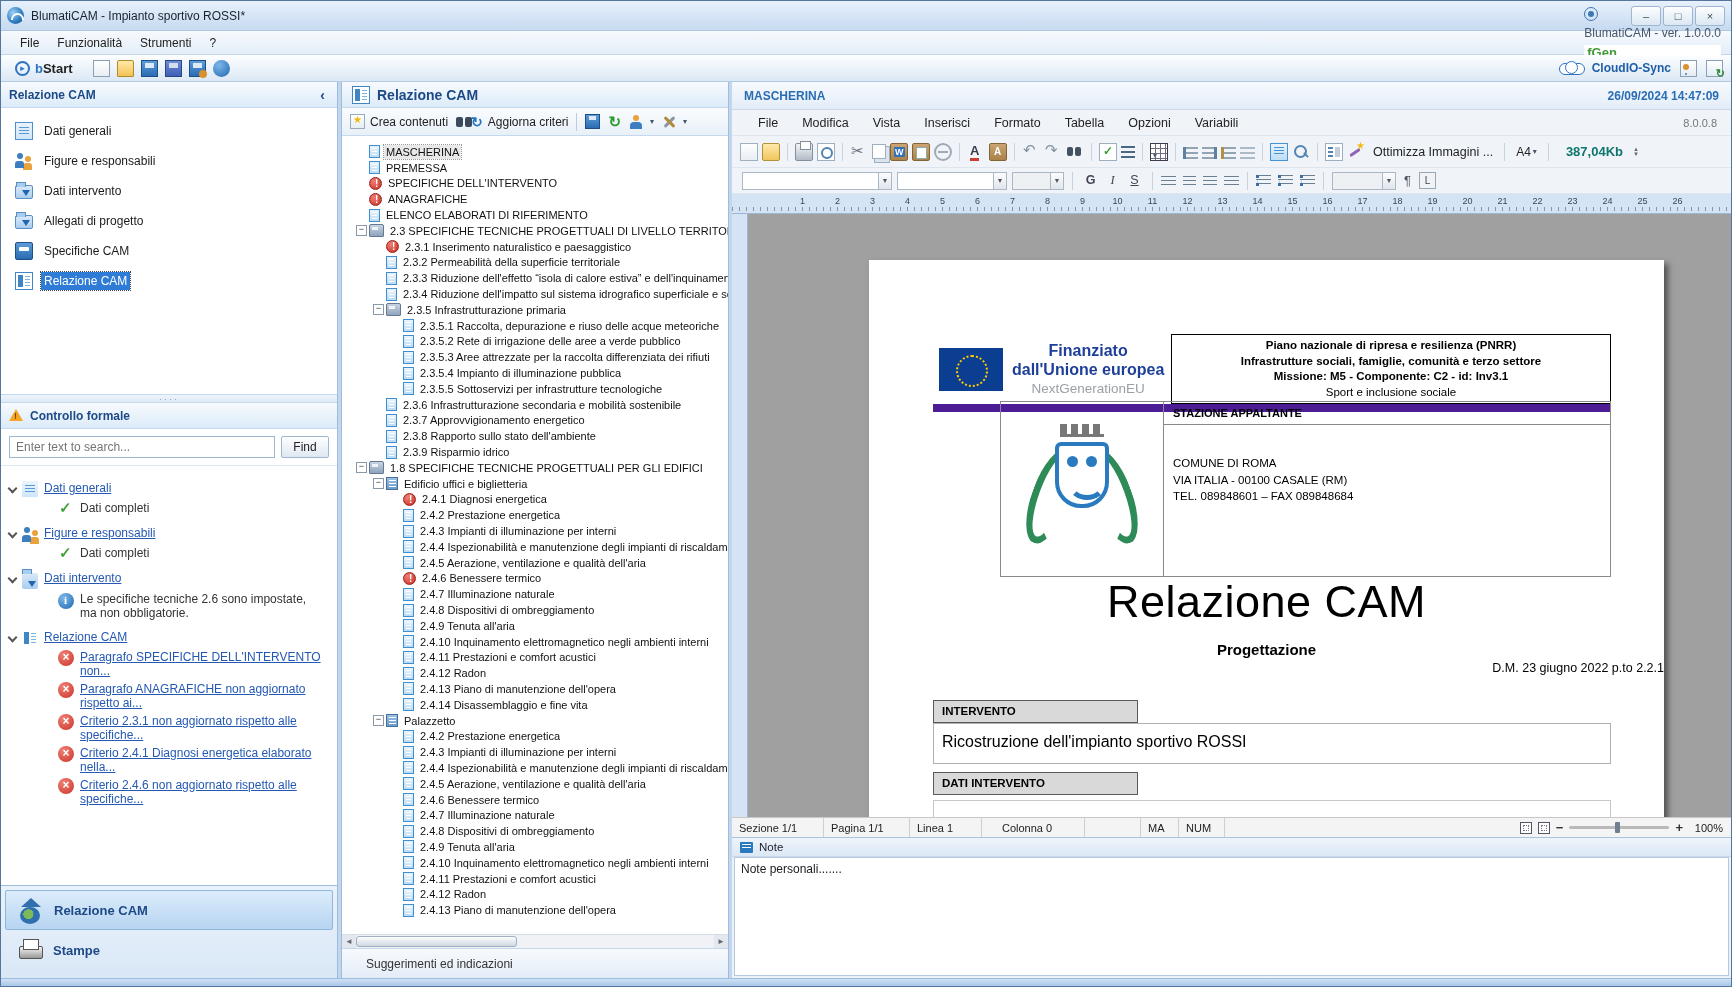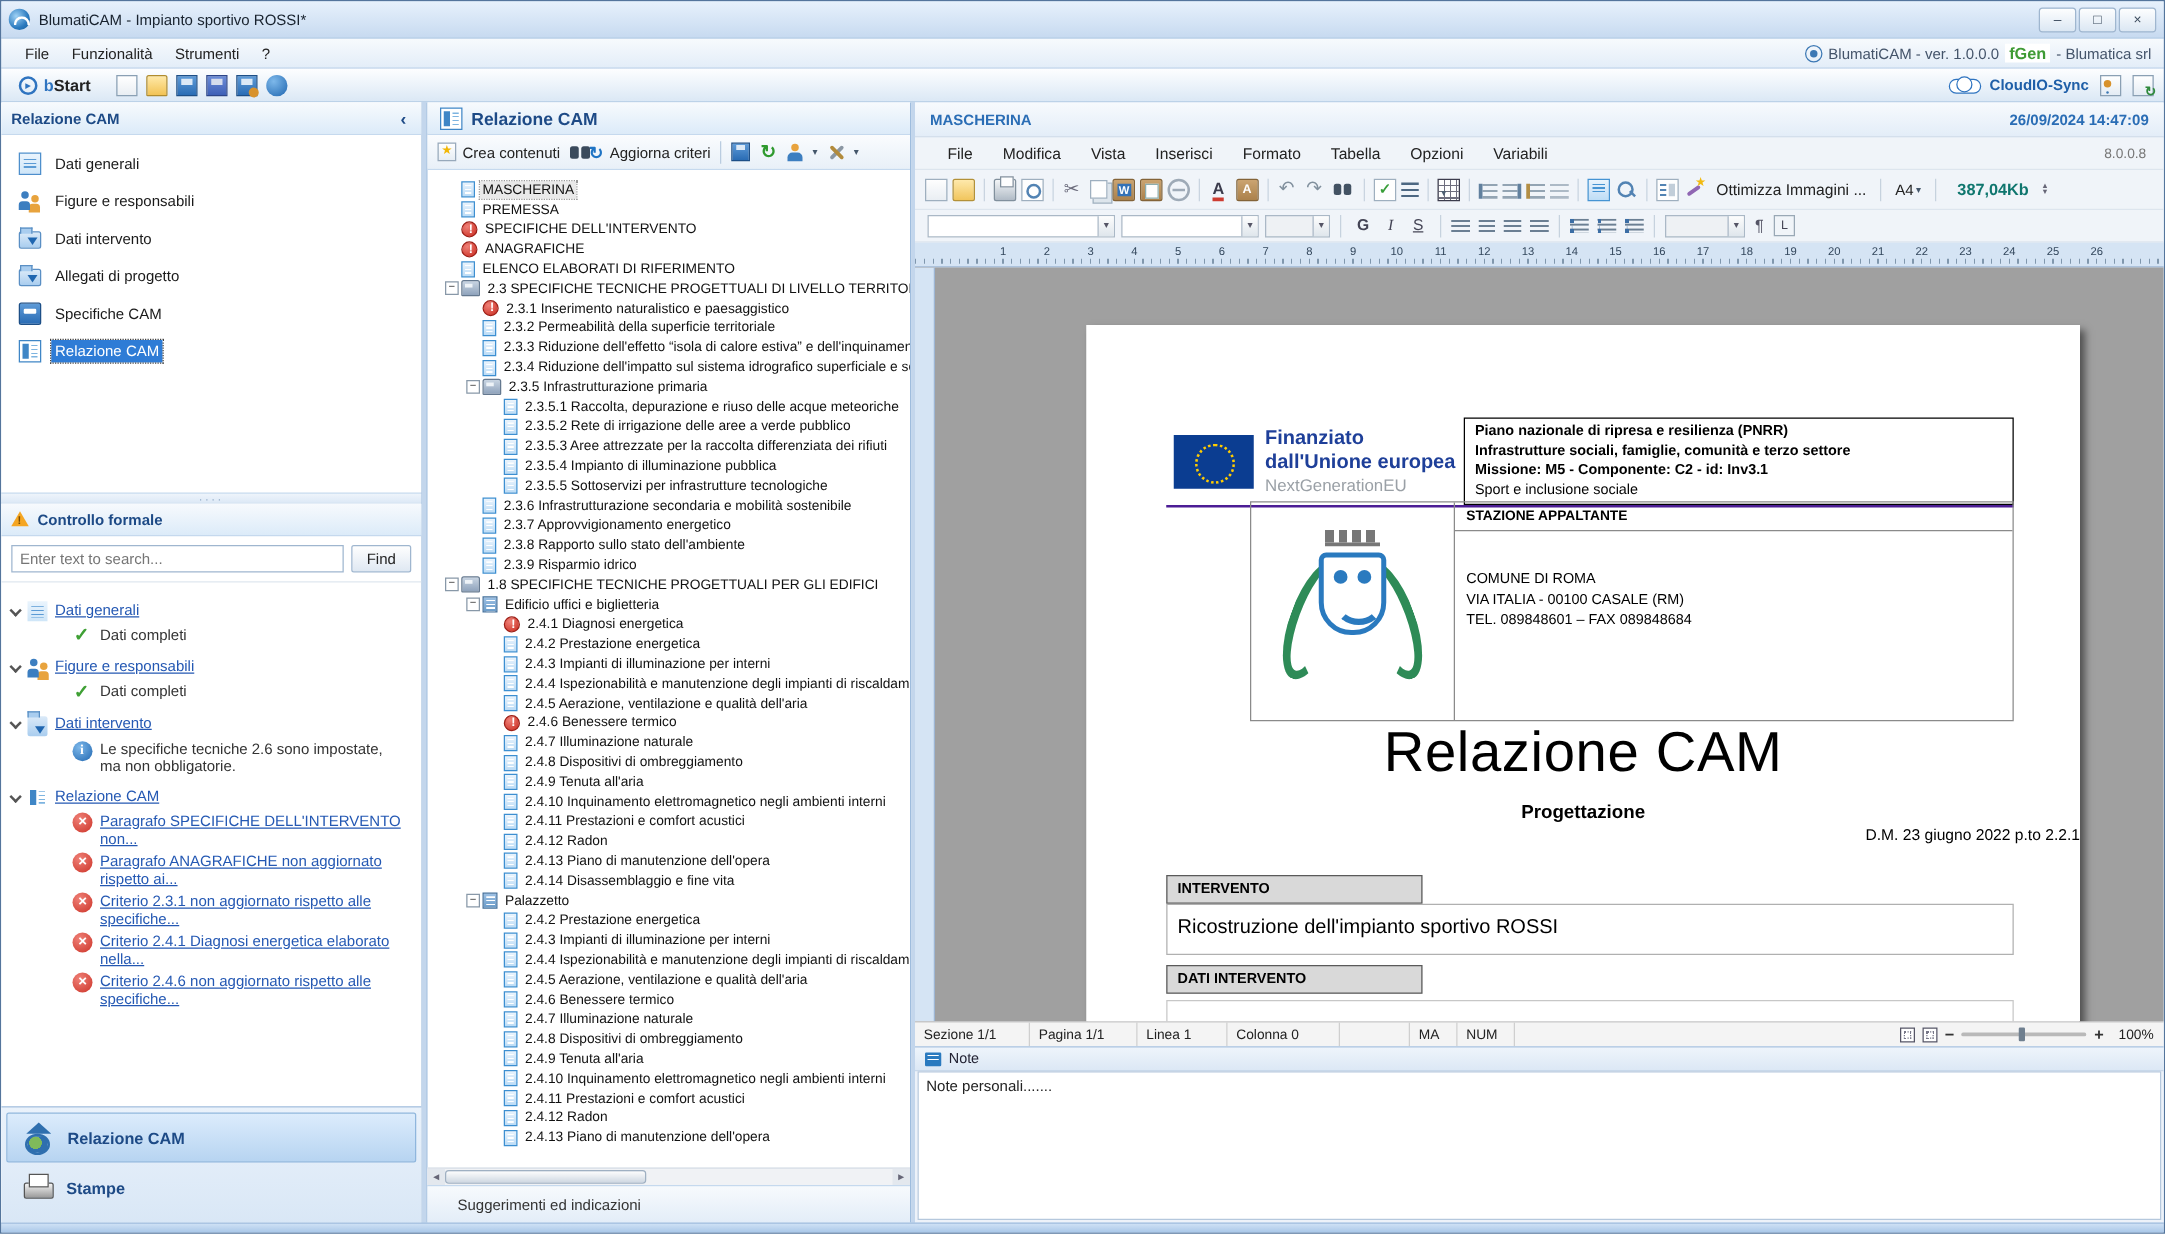--- a/index.html
+++ b/index.html
@@ -18,21 +18,21 @@
     border:2px solid #fff; border-bottom:none; border-radius:8px 8px 0 0; }
   .title-text { font-size:12px; color:#18222e; }
   .win-buttons { margin-left:auto; display:flex; gap:2px; }
   .win-btn { width:30px; height:20px; display:flex; align-items:center; justify-content:center;
     font-size:11px; color:#3a4a5c; background:linear-gradient(#fdfefe,#dbe7f3); border:1px solid #9fb6cf; border-radius:3px; }
 
   
   .menubar { height:24px; flex:none; display:flex; align-items:center; padding:0 10px;
     background:linear-gradient(#f7fafd,#e3edf8); border-bottom:1px solid #c3d5ea; font-size:12px; color:#222; }
   .menu-item { padding:3px 9px; }
-  .menubar-right { margin-left:auto; display:flex; align-items:center; gap:5px; font-size:12px; color:#44546a; }
+  .menubar-right { margin-left:auto; display:flex; gap:5px; font-size:12px; color:#44546a;flex-direction:column; }
   .ver-icon { width:14px; height:14px; border-radius:50%; border:1.5px solid #3c78b4; position:relative; }
   .ver-icon::after{ content:""; position:absolute; inset:3px; border-radius:50%; background:#3c78b4; }
   .brand-gen { background:#fff; color:#3f9b35; font-weight:bold; font-size:13px; padding:0 3px; }
 
   
   .maintoolbar { height:27px; flex:none; display:flex; align-items:center; gap:6px; padding:0 8px;
     background:linear-gradient(#fdfeff,#dbe8f5); border-bottom:1px solid #b4cbe4; }
   .bstart { display:flex; align-items:center; gap:5px; padding:2px 6px; }
   .bstart-circle { width:15px; height:15px; border-radius:50%; border:2px solid #2f74c0; color:#2f74c0;
     font-size:9px; display:flex; align-items:center; justify-content:center; }
@@ -262,21 +262,21 @@
   .rh-nums { display:flex; padding-left:53px; }
   .rh-num { width:35px; flex:none; text-align:center; font-size:9px; color:#33475c; padding-top:2px; }
 
   .ed-docarea { flex:1; min-height:0; position:relative; background:#a0a0a0; overflow:hidden; }
   .ed-vruler { position:absolute; left:0; top:0; bottom:0; width:16px; background:#d5e4f4; border-right:1px solid #9eb6d4; z-index:5; }
   .rv-num { height:35px; text-align:center; font-size:9px; color:#33475c; transform:rotate(-90deg); padding-top:1px; }
   .rv-nums { padding-top:46px; }
 
   .page { position:absolute; left:137px; top:46px; width:795px; height:900px; background:#fff;
     box-shadow:4px 4px 6px rgba(0,0,0,.5); color:#000; }
-  .eu-table { position:absolute; left:64px; top:74px; width:678px; display:flex; border-bottom:2px solid #4c1d95; }
+  .eu-table { position:absolute; left:64px; top:74px; width:678px; display:flex; border-bottom:8px solid #4c1d95;text-align:center; }
   .eu-left { width:238px; display:flex; align-items:center; gap:9px; padding:4px 6px; }
   .eu-flag { width:64px; height:43px; background:#0b3d91; position:relative; flex:none; }
   .eu-flag::after { content:""; position:absolute; left:17px; top:7px; width:28px; height:28px; border:2px dotted #ffcc00; border-radius:50%; }
   .eu-line1,.eu-line2 { font-size:16px; font-weight:bold; color:#1e3f99; line-height:19px; }
   .eu-line3 { font-size:13.5px; color:#9aa0a6; line-height:19px; }
   .eu-right { flex:1; border:1px solid #000; padding:3px 8px; font-size:11.5px; line-height:15.5px; }
   .eu-rline.b { font-weight:bold; }
   .staz-table { position:absolute; left:131px; top:141px; width:611px; height:176px; display:flex; border:1px solid #8a8a8a; }
   .staz-left { width:163px; border-right:1px solid #8a8a8a; display:flex; align-items:center; justify-content:center; }
   .coa { width:96px; height:130px; position:relative; }
@@ -299,21 +299,21 @@
   .doc-decree { position:absolute; left:0; top:401px; width:100%; text-align:right; font-size:12.5px; }
   .int-header { position:absolute; left:64px; top:440px; width:205px; height:23px; background:#d9d9d9; border:1px solid #5a5a5a;
     font-size:11.5px; font-weight:bold; padding:4px 8px; }
   .int-box { position:absolute; left:64px; top:463px; width:678px; height:41px; border:1px solid #b0b0b0; font-size:16px; padding:9px 8px; }
   .dati-header { position:absolute; left:64px; top:512px; width:205px; height:23px; background:#d9d9d9; border:1px solid #5a5a5a;
     font-size:11.5px; font-weight:bold; padding:4px 8px; }
   .dati-box { position:absolute; left:64px; top:540px; width:678px; height:30px; border:1px solid #c7c7c7; }
 
   .ed-statusbar { height:20px; flex:none; display:flex; align-items:center; background:#f4f4f4; border-top:1px solid #c8c8c8; font-size:11px; color:#222; }
   .seg { height:100%; display:flex; align-items:center; padding:0 7px; border-right:1px solid #cfcfcf; white-space:nowrap; }
-  .seg.w92{width:92px;} .seg.w86{width:86px;} .seg.w72{width:72px;} .seg.w90{width:90px;} .seg.w56{width:56px;} .seg.w38{width:38px;} .seg.w46{width:46px;}
+  .seg.w92{width:92px;} .seg.w86{width:86px;} .seg.w72{width:72px;} .seg.w90{width:90px;margin-left:13px;} .seg.w56{width:56px;} .seg.w38{width:38px;} .seg.w46{width:46px;}
   .zoom-cluster { margin-left:auto; display:flex; align-items:center; gap:6px; padding:0 8px; }
   .fit-icon { width:12px; height:12px; border:1px solid #556; background:#fff; position:relative; }
   .fit-icon::after { content:""; position:absolute; inset:2px; border:1px dotted #778; }
   .zsign { font-size:13px; color:#333; font-weight:bold; }
   .zslider { width:100px; height:3px; background:#b9b9b9; position:relative; border-radius:2px; }
   .zthumb { position:absolute; left:46%; top:-4px; width:5px; height:11px; background:#6f7f8f; border-radius:1px; }
   .zoom-label { font-size:11px; color:#222; width:34px; text-align:right; }
 
   .ed-note { height:141px; flex:none; display:flex; flex-direction:column; background:#edf2f9; }
   .note-header { height:20px; flex:none; display:flex; align-items:center; gap:6px; padding:0 8px;

